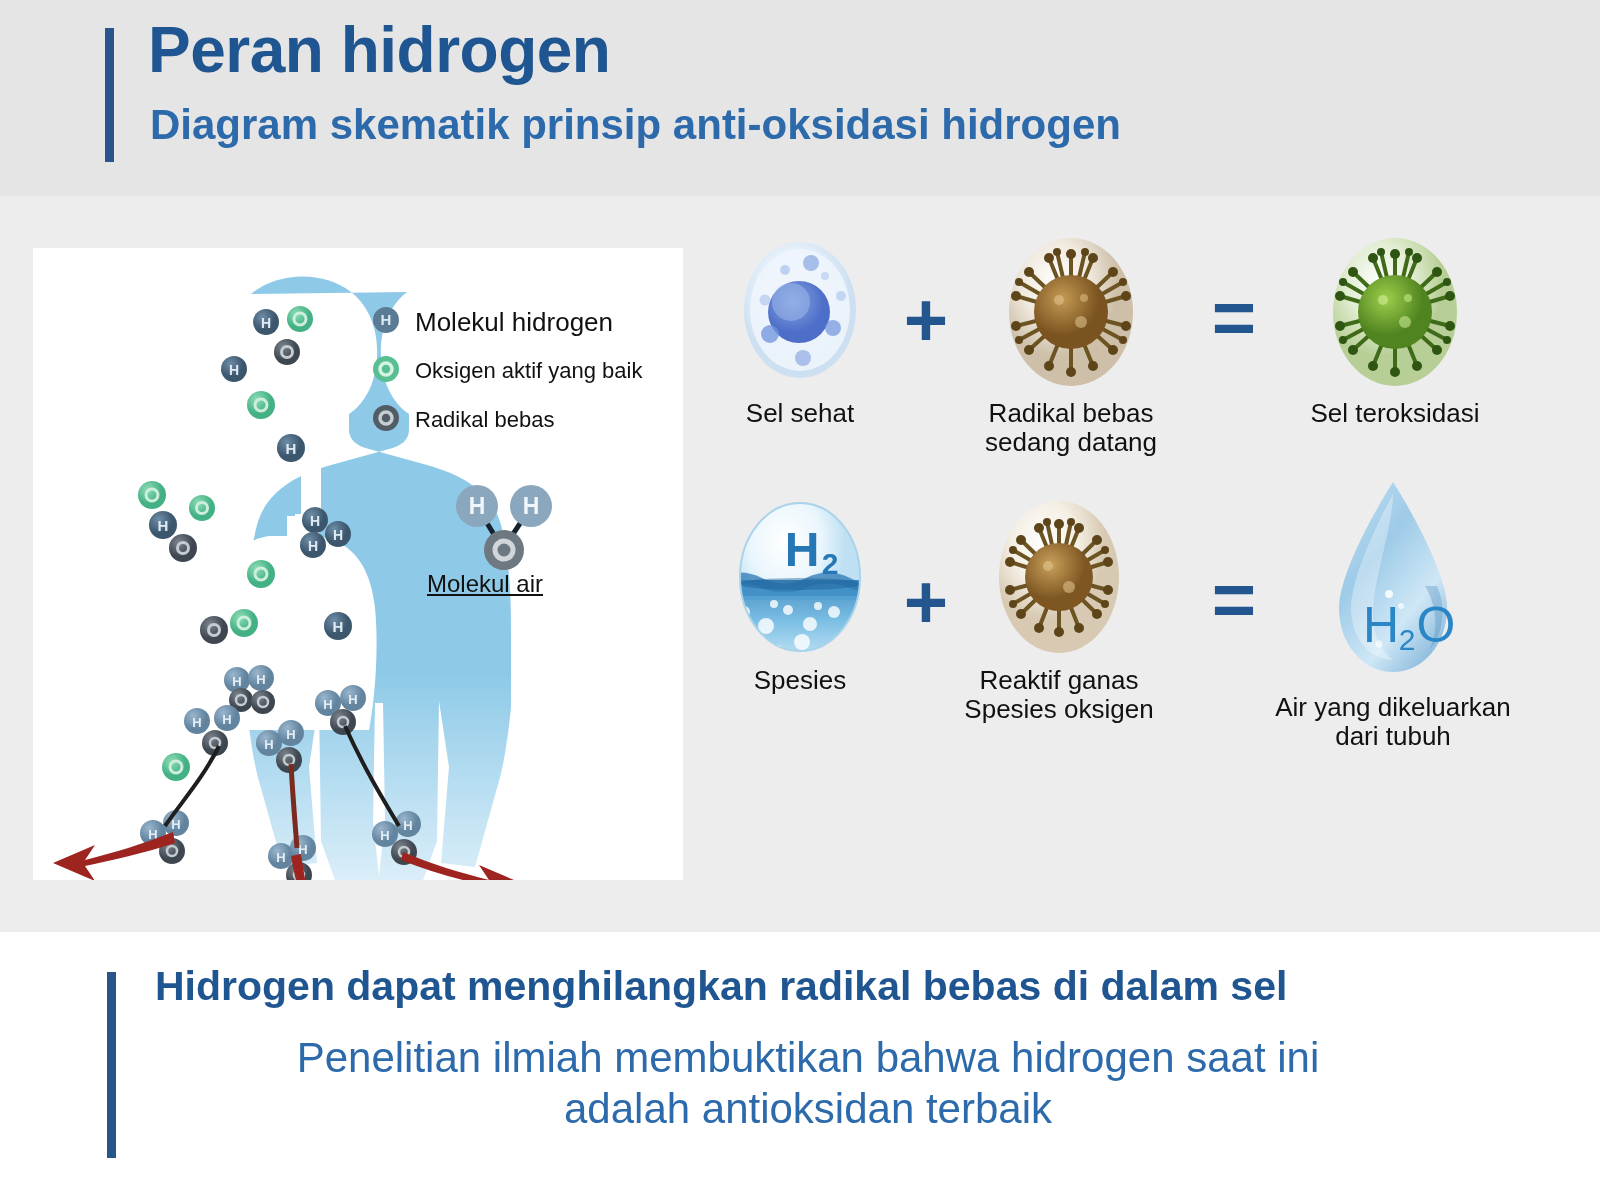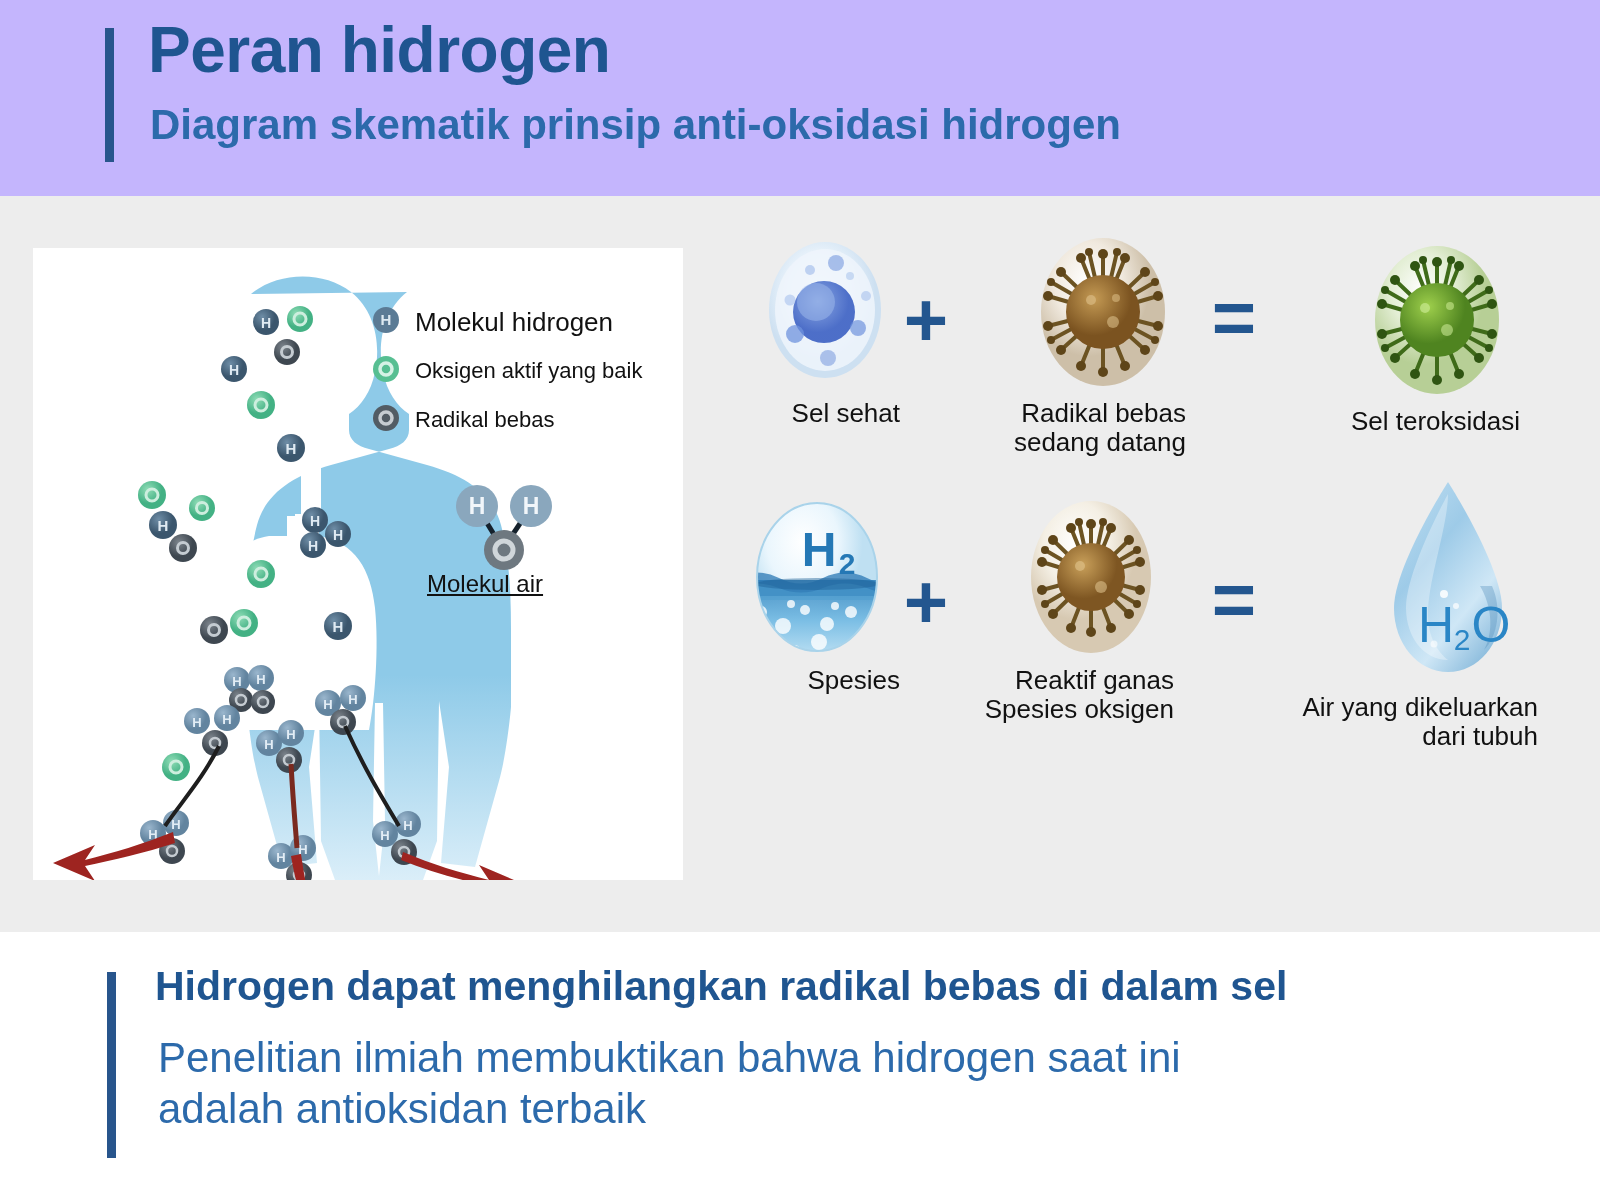--- a/index.html
+++ b/index.html
@@ -5,21 +5,21 @@
   * { box-sizing: border-box; margin: 0; padding: 0; }
   html, body {
     width: 1600px; height: 1202px;
     background: #ffffff;
     font-family: "Liberation Sans", sans-serif;
     overflow: hidden;
   }
   .page { position: relative; width: 1600px; height: 1202px; background:#fff; }
 
   
-  .header { position: absolute; left: 0; top: 0; width: 1600px; height: 196px; background:#c4b5fd; }
+  .header { position: absolute; left: 0; top: 0; width: 1600px; height: 196px; background:#e5e5e5; }
   .accent-bar { position: absolute; background: #28558c; }
   .header .accent-bar { left: 105px; top: 28px; width: 9px; height: 134px; }
   .title {
     position: absolute; left: 148px; top: 18px;
     font-size: 64px; font-weight: bold; color: #1f5590;
     letter-spacing: -0.5px; line-height: 1.0;
   }
   .subtitle {
     position: absolute; left: 150px; top: 103px;
     font-size: 42px; font-weight: bold; color: #2c6aab;
@@ -51,35 +51,35 @@
     font-size: 24px; color: #111; text-decoration: underline;
   }
 
   
   .reactions { position: absolute; left: 700px; top: 230px; width: 880px; }
 
   .row { position: relative; width: 880px; }
   .row1 { height: 250px; }
   .row2 { height: 300px; margin-top: 12px; }
 
-  .cellslot { position: absolute; text-align: right; }
+  .cellslot { position: absolute; text-align: center; }
   .cellslot .caption {
     font-size: 26px; color: #111; line-height: 1.12; white-space: nowrap;
   }
   .op {
     position: absolute; color: #23568f; font-weight: bold;
     line-height: 1;
   }
   .op-plus { font-size: 76px; }
   .op-eq   { font-size: 76px; }
 
   
   .s1a { left: 0px;   top: 0px;   width: 200px; }
   .s1b { left: 256px; top: 0px;   width: 230px; }
-  .s1c { left: 570px; top: 8px;   width: 250px; }
+  .s1c { left: 570px; top: 0px;   width: 250px; }
   .op1p { left: 196px; top: 52px; width: 60px; text-align:center; }
   .op1e { left: 494px; top: 50px; width: 80px; text-align:center; }
 
   
   .s2a { left: 0px;   top: 0px;   width: 200px; }
   .s2b { left: 244px; top: 0px;   width: 230px; }
   .s2c { left: 548px; top: -18px; width: 290px; }
   .op2p { left: 196px; top: 72px; width: 60px; text-align:center; }
   .op2e { left: 494px; top: 70px; width: 80px; text-align:center; }
 
@@ -92,21 +92,21 @@
 
   
   .bottom { position: absolute; left: 0; top: 944px; width: 1600px; height: 322px; background:#fff;border-radius:18px; }
   .bottom .accent-bar { left: 107px; top: 28px; width: 9px; height: 186px; }
   .bottom-title {
     position: absolute; left: 155px; top: 20px;
     font-size: 41px; font-weight: bold; color: #1f5590; line-height:1.1;
   }
   .bottom-sub {
     position: absolute; left: 158px; top: 88px; width: 1300px;
-    font-size: 42px; font-weight: normal; color: #2c6aab; line-height: 1.22;
+    font-size: 42px; font-weight: normal; color: #2c6aab; line-height: 1.22; text-align: center;
   }
 </style>
 </head>
 <body>
 
 <div class="page">
 
   <div class="header">
     <div class="accent-bar"></div>
     <div class="title">Peran hidrogen</div>

